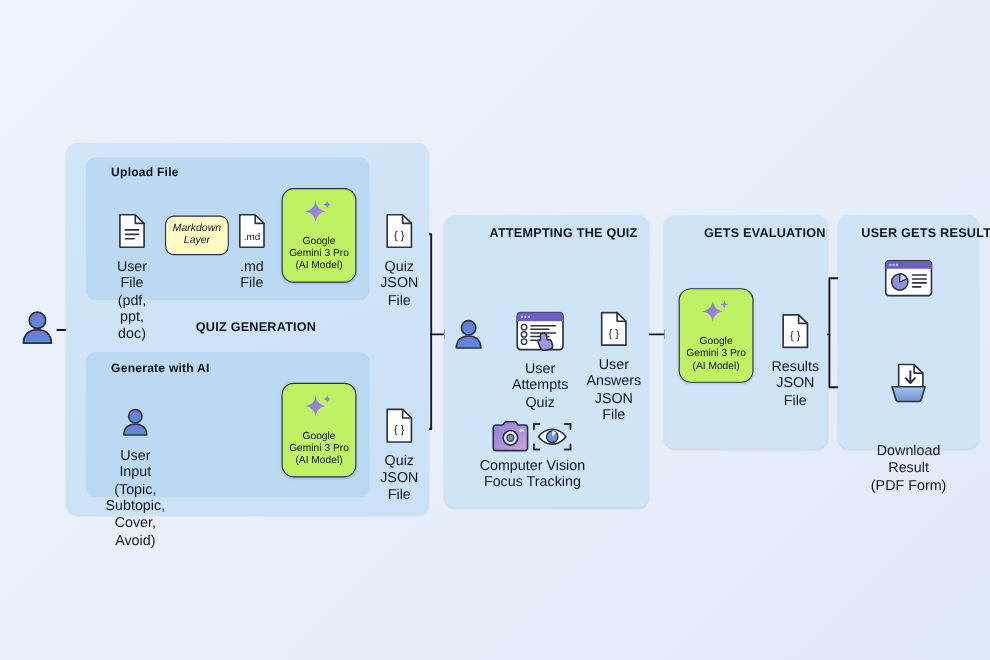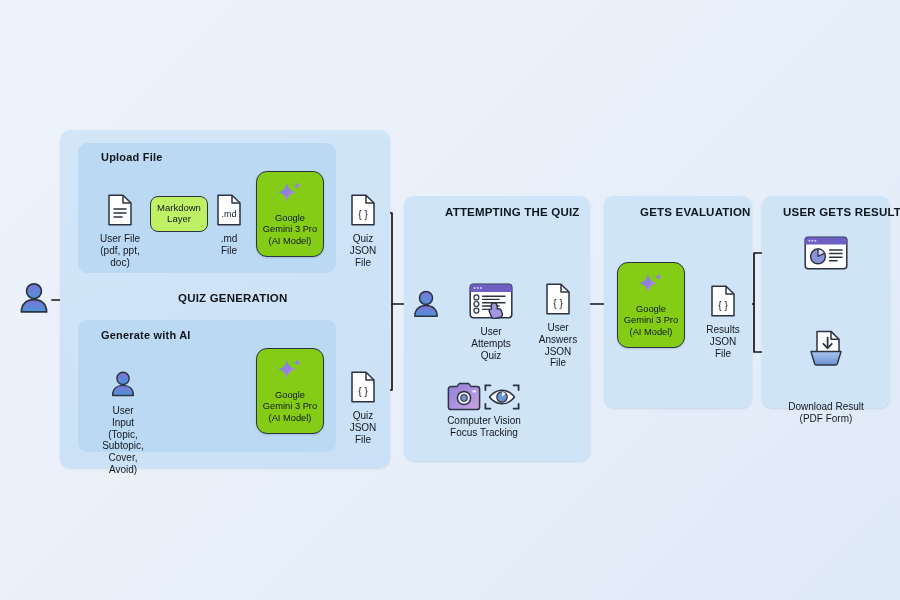--- a/index.html
+++ b/index.html
@@ -13,30 +13,30 @@
   svg#wires{position:absolute;left:0;top:0;width:900px;height:600px;pointer-events:none;}
 
   .panel{position:absolute;border-radius:10px;background:#cfe4f7;box-shadow:0 1px 2px rgba(70,110,160,.18);}
   .panel.outer{background:linear-gradient(160deg,#d3e6f8,#c9e0f6);}
   .sub{position:absolute;border-radius:9px;background:#bcd9f4;}
   .panel-title{position:absolute;font-weight:bold;color:#10161c;letter-spacing:.2px;white-space:nowrap;padding-left:13px;}
   .cap-title{font-size:11.5px;}
   .sub-title{font-size:11px;}
 
   .node{position:absolute;display:flex;flex-direction:column;align-items:center;}
-  .cap{font-size:10px;color:#121820;text-align:center;line-height:1.18;margin-top:3px;white-space:pre-line;}
+  .cap{font-size:13px;color:#121820;text-align:center;line-height:1.18;margin-top:3px;white-space:pre-line;}
 
   .gem{position:absolute;width:66px;height:84px;border:1.4px solid #2b3340;border-radius:11px;
-       background:#84cc16;display:flex;flex-direction:column;align-items:center;justify-content:center;
+       background:#bef264;display:flex;flex-direction:column;align-items:center;justify-content:center;
        box-shadow:0 1px 2px rgba(40,60,90,.18);}
   .gem .gtxt{font-size:9.3px;line-height:1.2;text-align:center;color:#111820;margin-top:2px;}
 
   .mdbox{position:absolute;width:56px;height:34px;border:1.3px solid #2b3340;border-radius:8px;
-         background:#bef264;display:flex;align-items:center;justify-content:center;
-         font-size:9.5px;line-height:1.12;text-align:center;color:#111820;}
+         background:#fef9c3;display:flex;align-items:center;justify-content:center;
+         font-size:9.5px;line-height:1.12;text-align:center;color:#111820;font-style:italic;}
   .ficon{position:relative;}
   .flabel{position:absolute;left:0;top:0;width:100%;height:100%;display:flex;align-items:center;
           justify-content:center;font-size:10px;color:#111820;padding-top:4px;box-sizing:border-box;}
 </style>
 </head>
 <body>
 
 <div id="stage">
 
   <svg id="wires">

